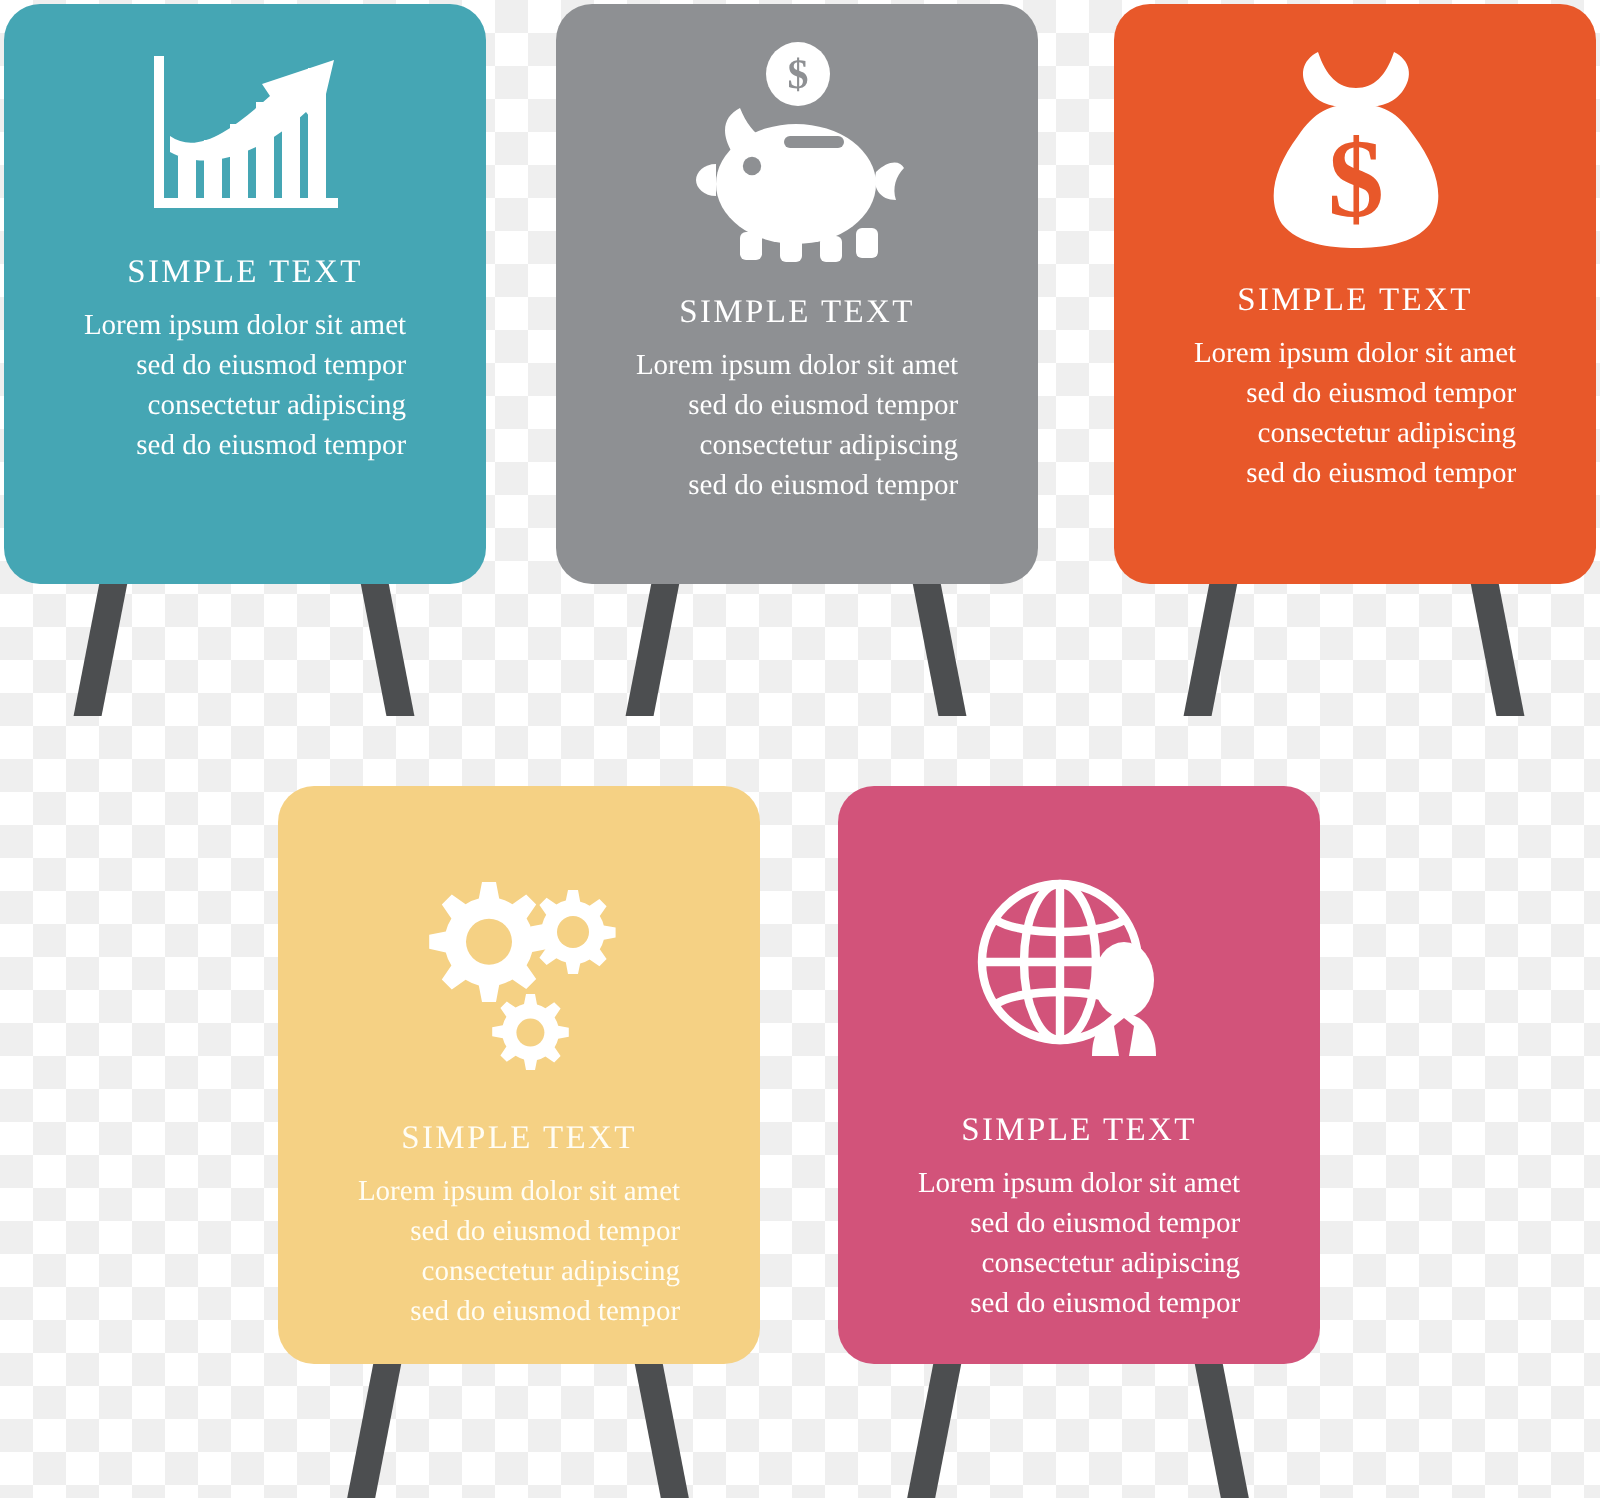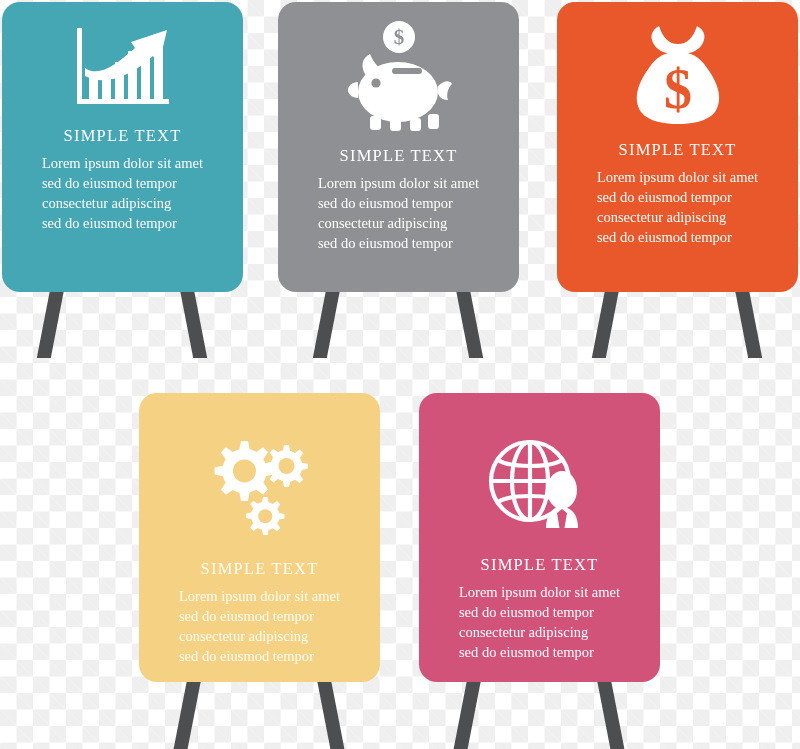--- a/index.html
+++ b/index.html
@@ -35,21 +35,21 @@
   .headline{
     color:#ffffff;
     font-size:16.5px;
     letter-spacing:1.2px;
     margin-top:14px;
     margin-bottom:7px;
     text-align:center;
     white-space:nowrap;
   }
   .body-text{
-    text-align:left;
+    text-align:right;
     color:#ffffff;
     font-size:14.5px;
     line-height:20px;
   }
   .body-text div{white-space:nowrap;}
 
   
   .card.light .headline,.card.light .body-text{color:#fffdf4;}
 
   

